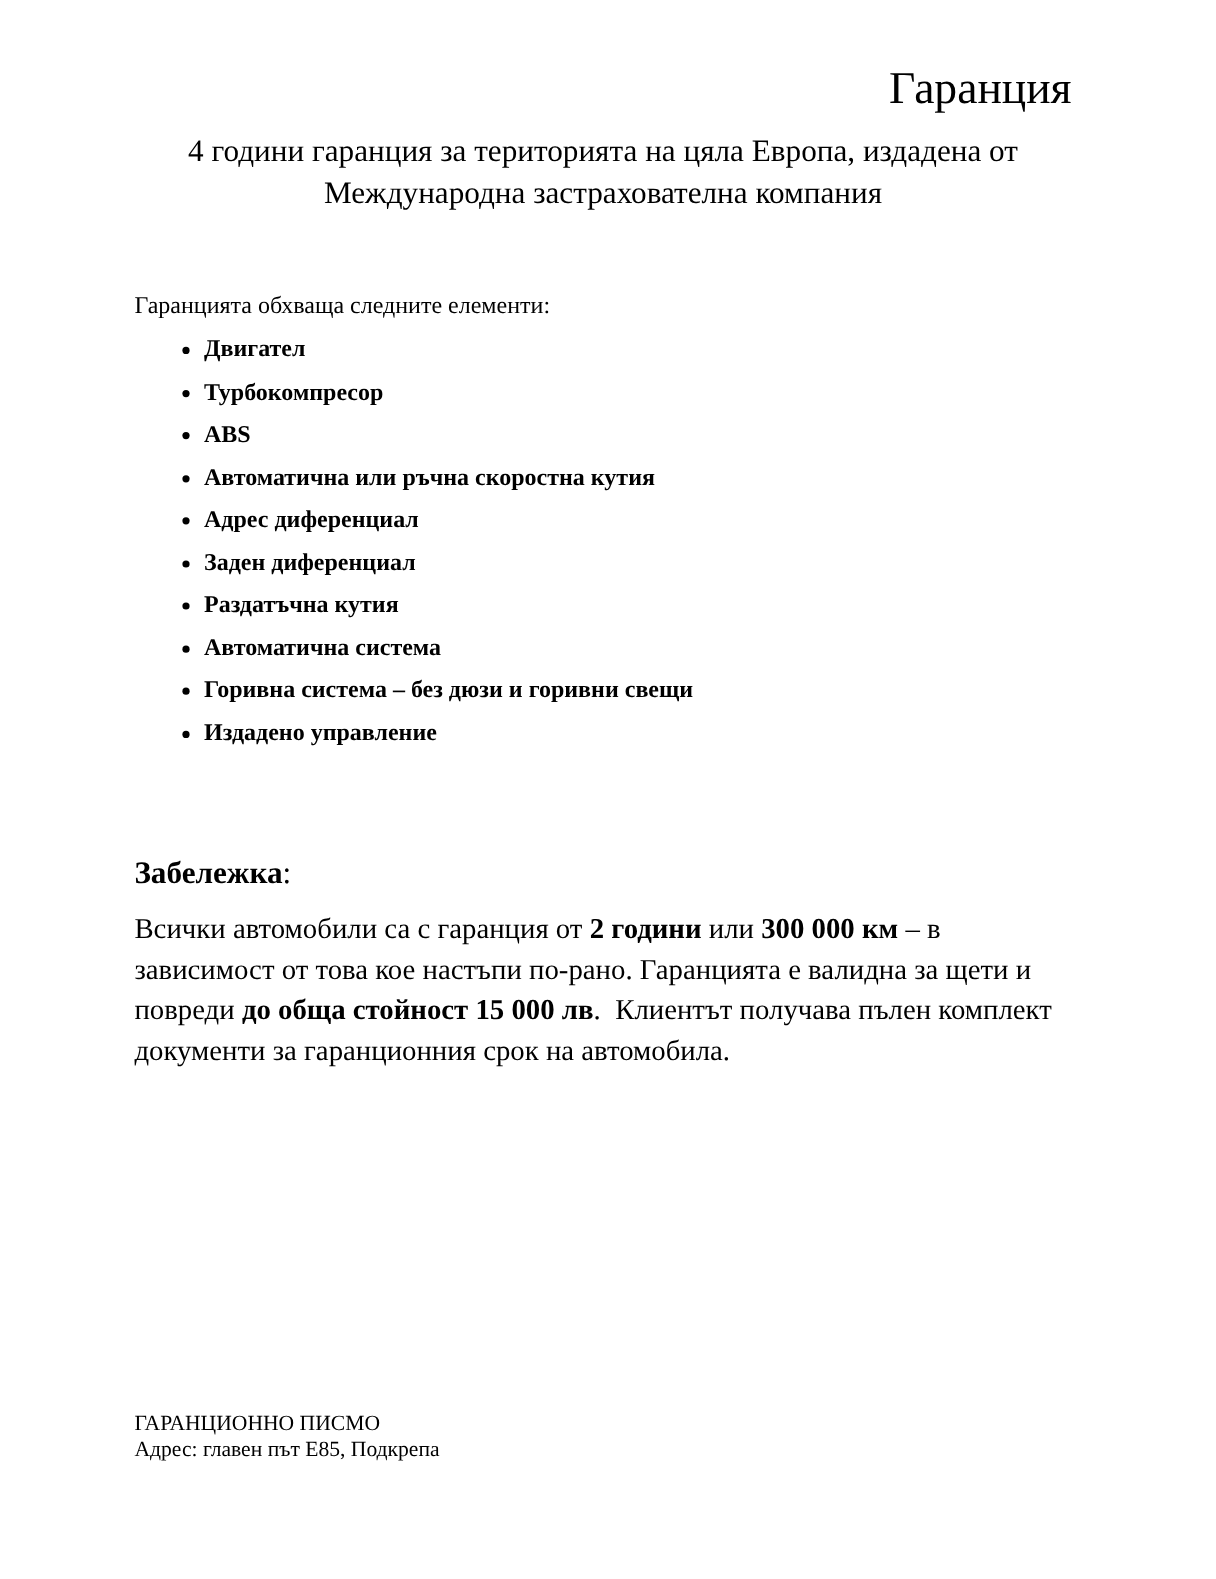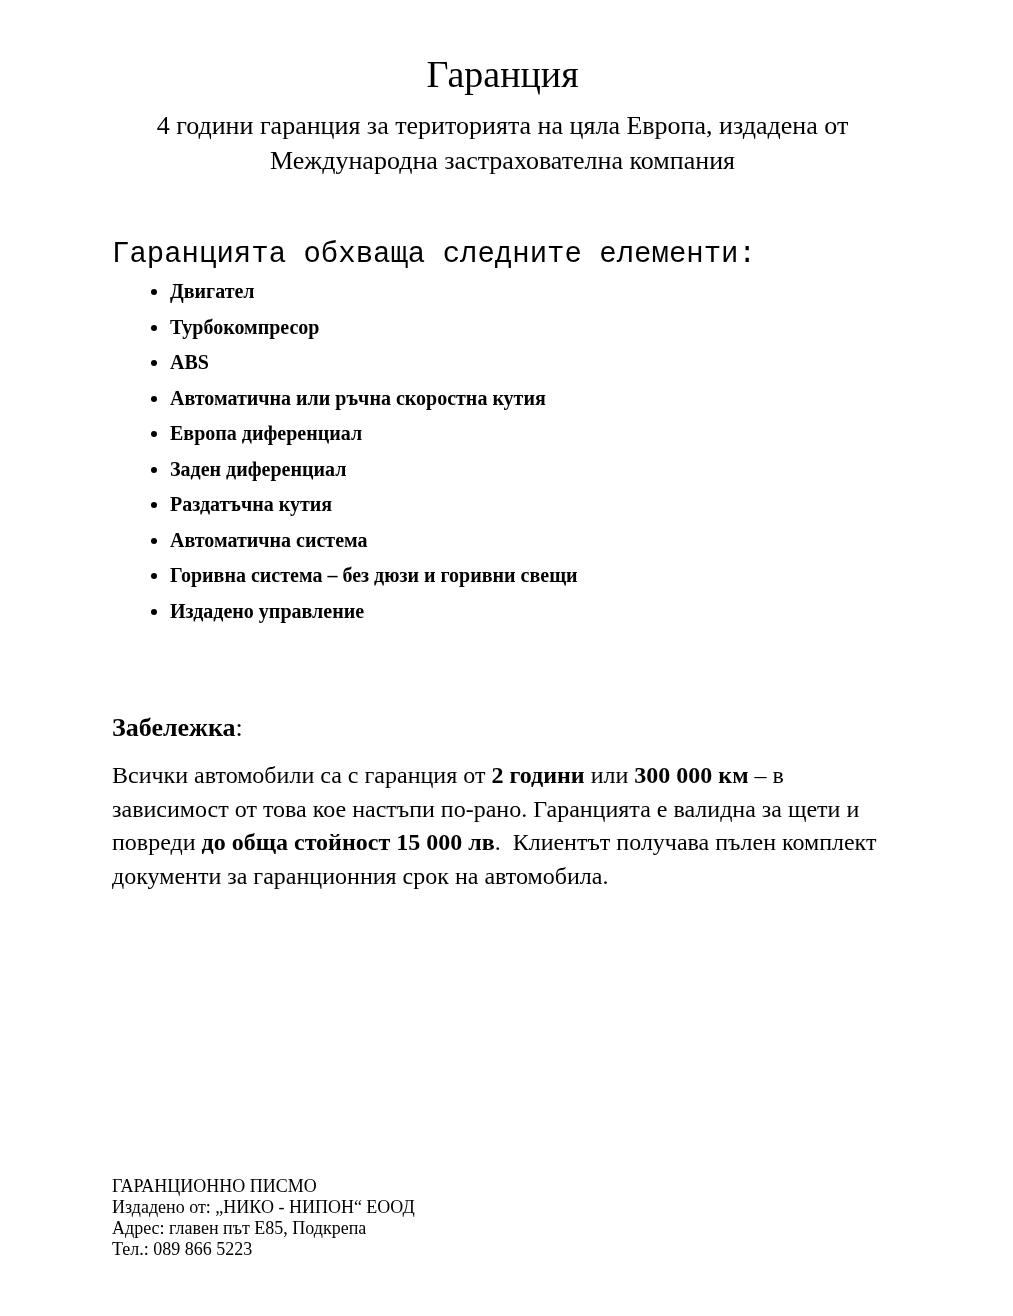--- a/index.html
+++ b/index.html
@@ -15,35 +15,34 @@
     color: #000000;
     overflow: hidden;
   }
   .content {
     padding: 0 120px 0 112px;
   }
   .doc-title {
     margin: 52px 0 0 0;
     font-size: 38px;
     font-weight: normal;
-    text-align: center;
+    text-align: right;
     line-height: 44px;
   }
   .doc-subtitle {
     margin: 12px auto 0 auto;
     max-width: 780px;
     font-size: 26px;
     text-align: center;
     line-height: 35px;
   }
   .coverage-intro {
     margin: 60px 0 0 0;
-    font-size: 29px;
+    font-size: 20px;
     line-height: 34px;
-    font-family: Liberation Mono, monospace;
   }
   ul.coverage-list {
     margin: 2px 0 0 0;
     padding-left: 58px;
     list-style: disc outside;
   }
   ul.coverage-list li {
     font-size: 20px;
     font-weight: bold;
     line-height: 35.5px;
@@ -84,34 +83,32 @@
 
   <p class="doc-subtitle">4 години гаранция за територията на цяла Европа, издадена от Международна застрахователна компания</p>
 
   <p class="coverage-intro">Гаранцията обхваща следните елементи:</p>
 
   <ul class="coverage-list">
       <li>Двигател</li>
       <li>Турбокомпресор</li>
       <li>ABS</li>
       <li>Автоматична или ръчна скоростна кутия</li>
-      <li>Европа диференциал</li>
+      <li>Адрес диференциал</li>
       <li>Заден диференциал</li>
       <li>Раздатъчна кутия</li>
       <li>Автоматична система</li>
       <li>Горивна система – без дюзи и горивни свещи</li>
       <li>Издадено управление</li>
     </ul>
 
   <p class="note-heading">
     <span class="bold-part">Забележка</span><span>:</span>
   </p>
 
   <p class="note-para"><span>Всички автомобили са с гаранция от </span><span class="bold">2 години</span><span> или </span><span class="bold">300 000 км</span><span> – в зависимост от това кое настъпи по-рано. Гаранцията е валидна за щети и повреди </span><span class="bold">до обща стойност 15 000 лв</span><span>.  Клиентът получава пълен комплект документи за гаранционния срок на автомобила.</span></p>
 
 </div>
 
 <div class="doc-footer">
     <div>ГАРАНЦИОННО ПИСМО</div>
-    <div>Издадено от: „НИКО - НИПОН“ ЕООД</div>
     <div>Адрес: главен път Е85, Подкрепа</div>
-    <div>Тел.: 089 866 5223</div>
   </div>
 
 </body></html>

